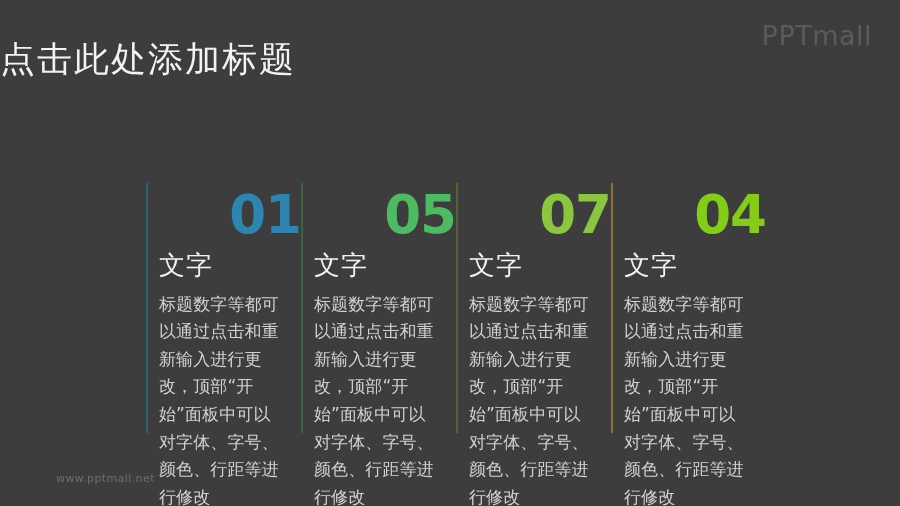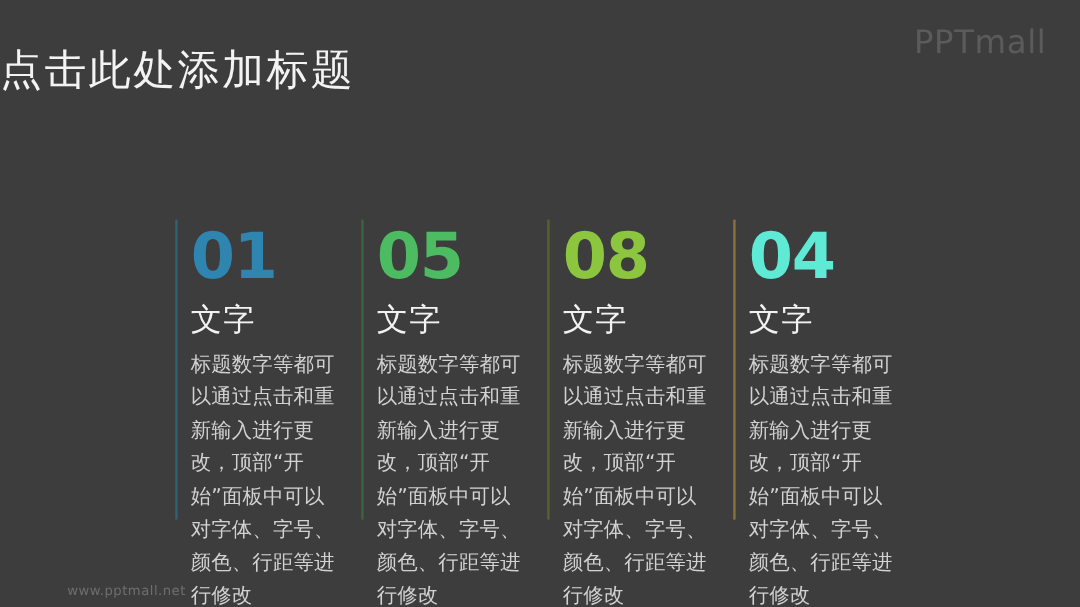--- a/index.html
+++ b/index.html
@@ -67,43 +67,45 @@
     width: 2px;
     height: 250px;
   }
   .col-number {
     font-size: 53px;
     font-weight: 700;
     line-height: 0.98;
     letter-spacing: -1px;
     margin-top: 6px;
     height: 62px;
+    text-align: right;
   }
   .col-heading {
     font-size: 26px;
     font-weight: 400;
     color: #f2f2f2;
     line-height: 1.15;
     margin-top: 2px;
     letter-spacing: 1px;
+    font-family: Liberation Mono, monospace;
   }
   .col-body {
     font-size: 17px;
     line-height: 1.62;
     color: #d2d2d2;
     margin-top: 8px;
     width: 126px;
     letter-spacing: 0.1px;
   }
 
   
   #footer-url {
     position: absolute;
     left: 56px;
-    bottom: 7px;
+    bottom: 21px;
     font-size: 11px;
     color: #6e6e6e;
     letter-spacing: 0.4px;
   }
 </style>
 </head>
 <body style="background: rgb(61, 61, 61);">
 
 <div id="brand-logo">PPTmall</div>
 
@@ -120,27 +122,27 @@
 
   <div class="column">
     <div class="col-rule" style="background: rgb(58, 99, 68);"></div>
     <div class="col-number" style="color: rgb(76, 187, 98);">05</div>
     <div class="col-heading">文字</div>
     <div class="col-body">标题数字等都可以通过点击和重新输入进行更改，顶部“开始”面板中可以对字体、字号、颜色、行距等进行修改</div>
   </div>
 
   <div class="column">
     <div class="col-rule" style="background: rgb(85, 98, 47);"></div>
-    <div class="col-number" style="color: rgb(140, 198, 63);">08</div>
+    <div class="col-number" style="color: rgb(140, 198, 63);">07</div>
     <div class="col-heading">文字</div>
     <div class="col-body">标题数字等都可以通过点击和重新输入进行更改，顶部“开始”面板中可以对字体、字号、颜色、行距等进行修改</div>
   </div>
 
   <div class="column">
     <div class="col-rule" style="background: rgb(141, 111, 58);"></div>
-    <div class="col-number" style="color: #5eead4;">04</div>
+    <div class="col-number" style="color: #84cc16;">04</div>
     <div class="col-heading">文字</div>
     <div class="col-body">标题数字等都可以通过点击和重新输入进行更改，顶部“开始”面板中可以对字体、字号、颜色、行距等进行修改</div>
   </div>
 
 </div>
 
 <div id="footer-url">www.pptmall.net</div>
 
 </body></html>

